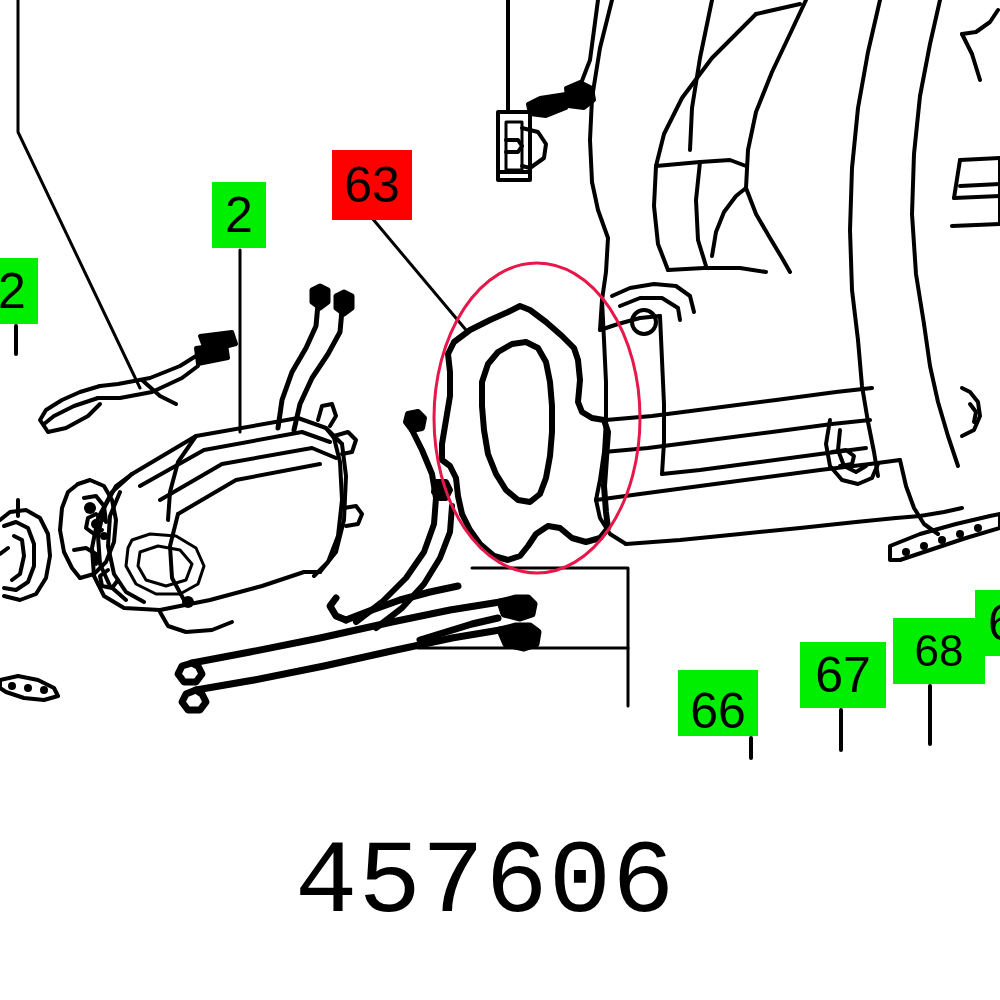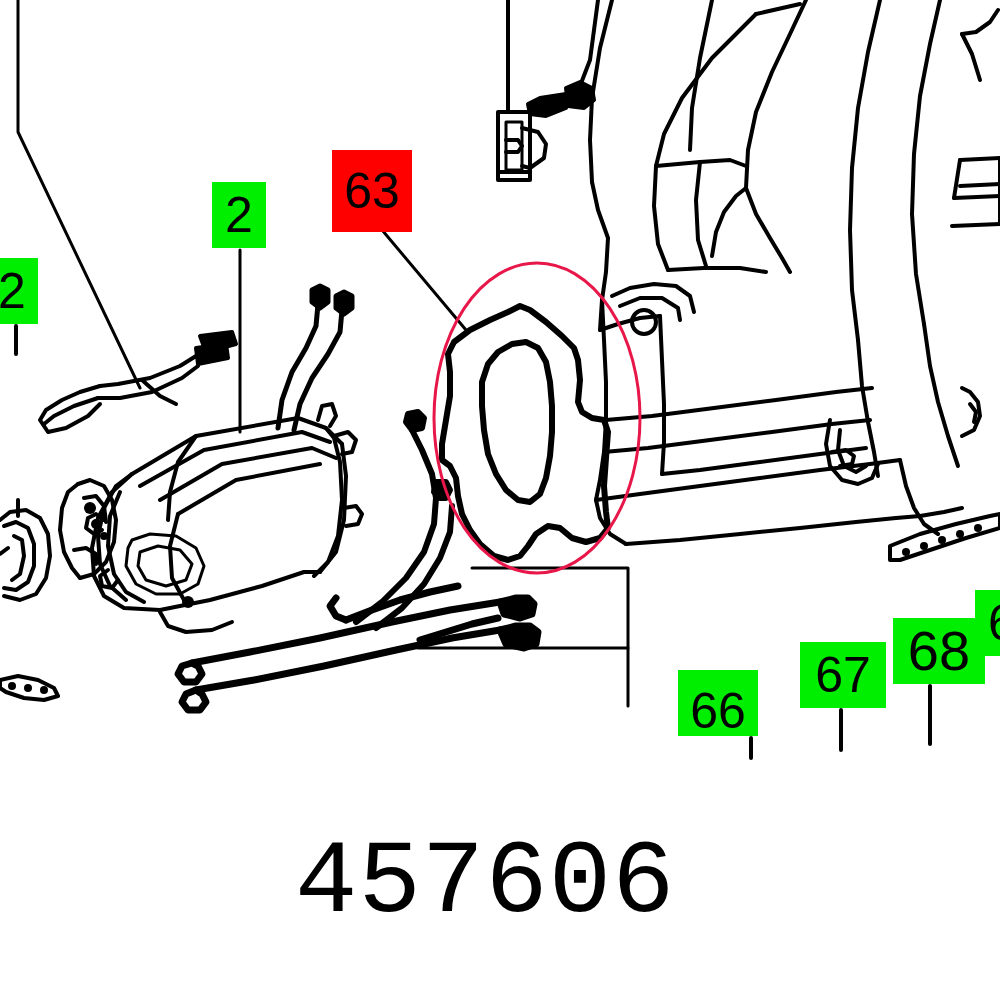--- a/index.html
+++ b/index.html
@@ -285,34 +285,34 @@
   </svg>
 
   <div class="callout green" style="left:-14px; top:258px; width:52px; height:66px; font-size:50px;">
     <span>2</span>
   </div>
 
   <div class="callout green" style="left:212px; top:182px; width:54px; height:66px; font-size:50px;">
     <span>2</span>
   </div>
 
-  <div class="callout red" style="left:332px; top:150px; width:80px; height:82px; font-size:50px;">
+  <div class="callout red" style="left:332px; top:150px; width:80px; height:70px; font-size:50px;">
     <span>63</span>
   </div>
 
 
   <div class="callout green" style="left:678px; top:670px; width:80px; height:66px; font-size:50px;align-items:flex-end;">
     <span>66</span>
   </div>
 
   <div class="callout green" style="left:800px; top:642px; width:86px; height:66px; font-size:50px;">
     <span>67</span>
   </div>
 
-  <div class="callout green" style="left:893px; top:618px; width:92px; height:66px; font-size:56px;">
+  <div class="callout green" style="left:893px; top:618px; width:92px; height:66px; font-size:44px;">
     <span>68</span>
   </div>
 
   <div class="callout green" style="left:975px; top:590px; width:54px; height:66px; font-size:50px;">
     <span>6</span>
   </div>
 
   <div id="part-number">457606</div>
 
 </div>

